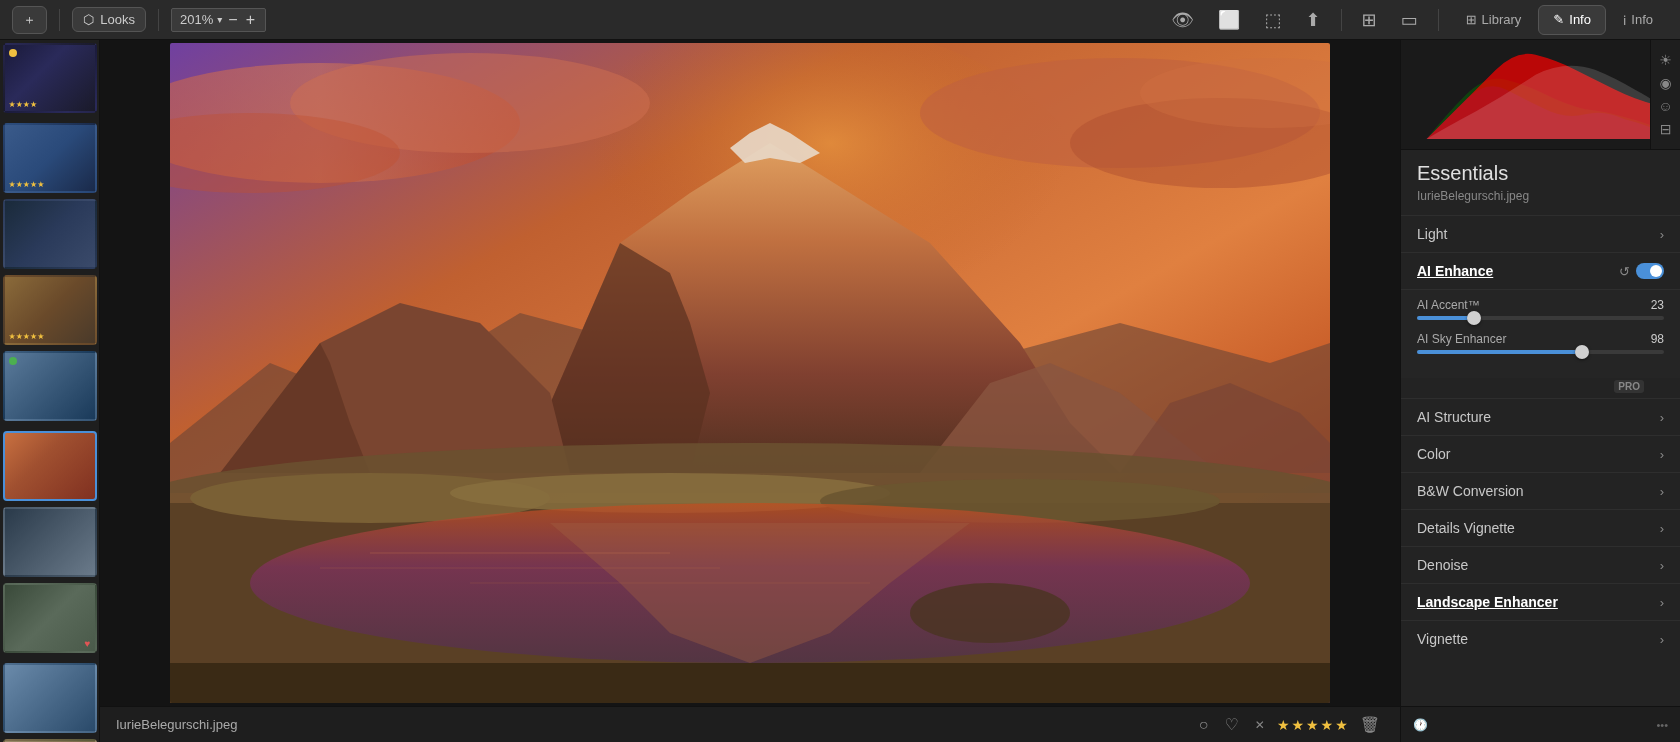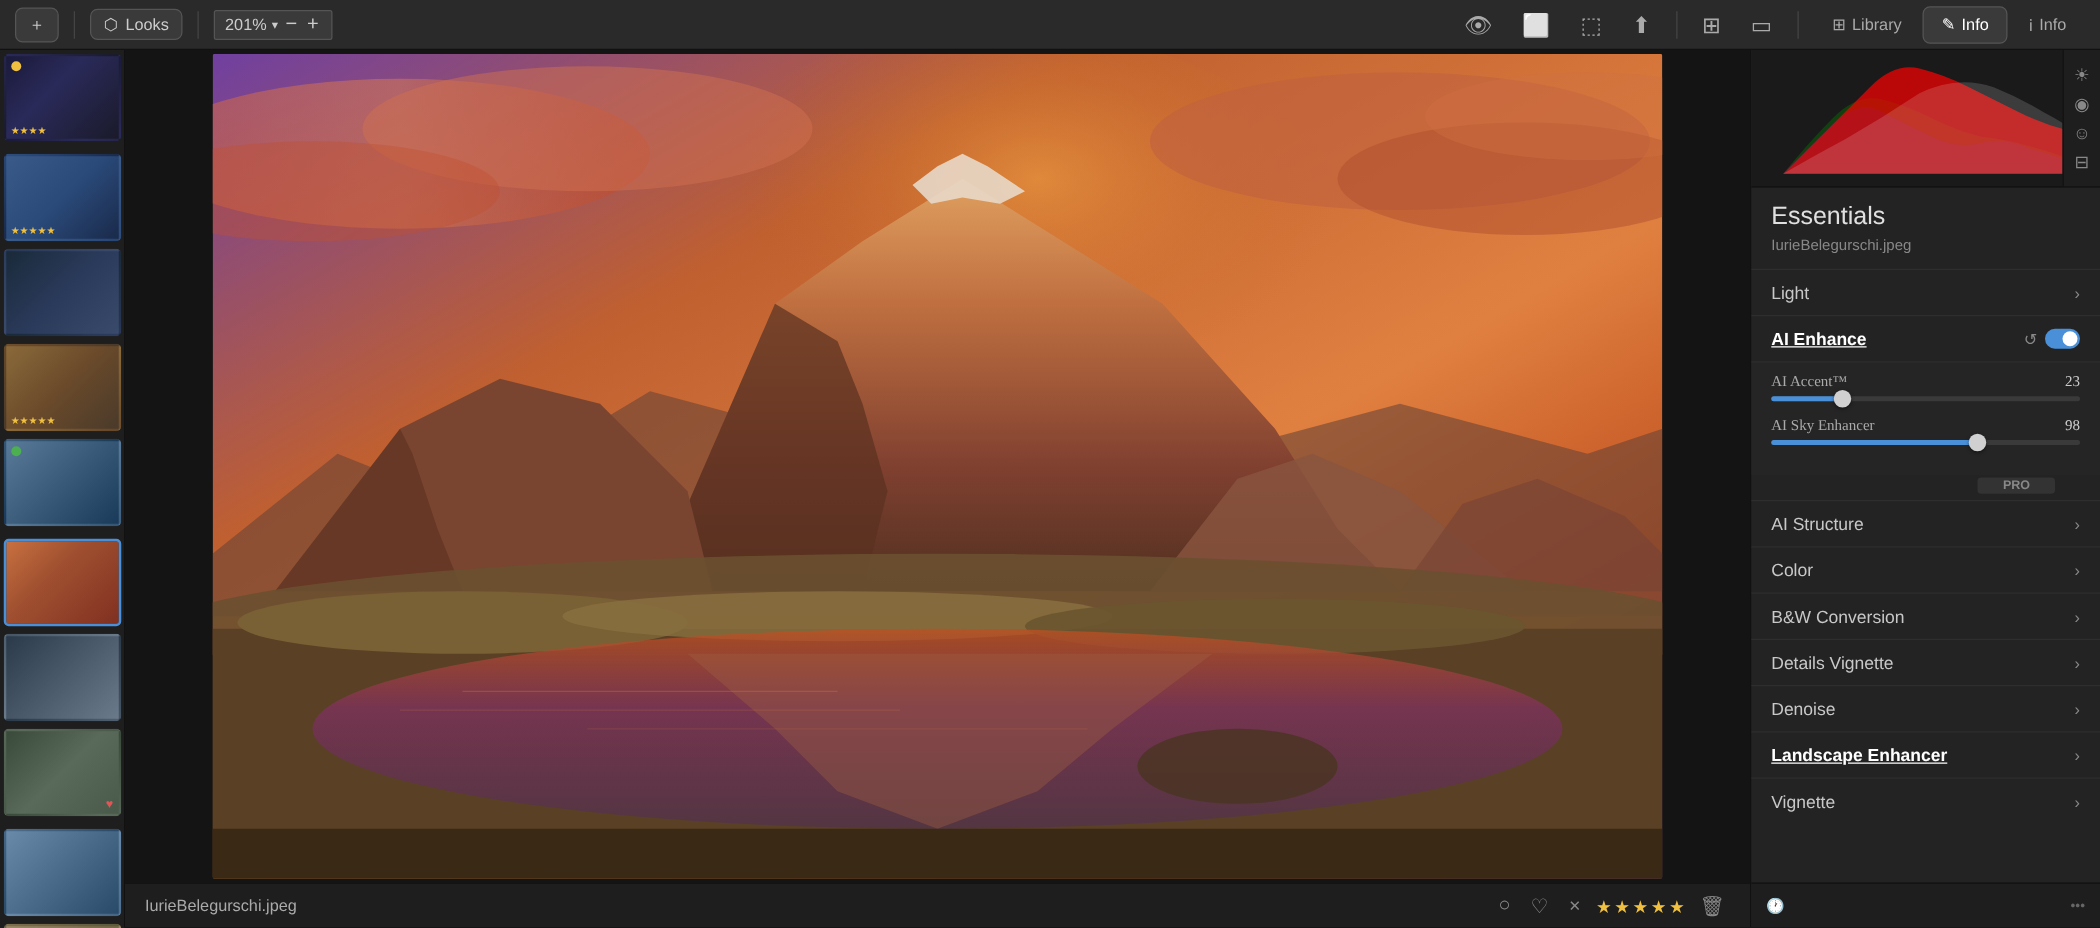--- a/index.html
+++ b/index.html
@@ -317,21 +317,20 @@
 
     
     .section-expanded {
       background: #252525;
       padding: 8px 16px 12px;
       border-top: 1px solid #2e2e2e;
     }
 
     .slider-row {
       margin-bottom: 12px;
-      font-family: Liberation Serif, serif;
     }
     .slider-label-row {
       display: flex;
       justify-content: space-between;
       align-items: center;
       margin-bottom: 4px;
     }
     .slider-label {
       font-size: 12px;
       color: #aaa;
@@ -631,21 +630,21 @@
           </div>
           <div class="slider-track">
             <div class="slider-fill" style="width: 67%;"></div>
             <div class="slider-thumb" style="left: 67%;"></div>
           </div>
         </div>
 
       </div>
 
       <div style="position:relative; height:20px;">
-        <span style="position:absolute; right:36px; top:2px; font-size:10px; font-weight:700; color:#888; background:#333; border-radius:3px; padding:1px 20px;">PRO</span>
+        <span style="position:absolute; right:36px; top:2px; font-size:10px; font-weight:700; color:#888; background:#333; border-radius:3px; padding:1px 4px;">PRO</span>
       </div>
 
       <div class="section-header">
         <span class="section-label">AI Structure</span>
         <span class="section-icon">›</span>
       </div>
 
       <div class="section-header">
         <span class="section-label">Color</span>
         <span class="section-icon">›</span>

